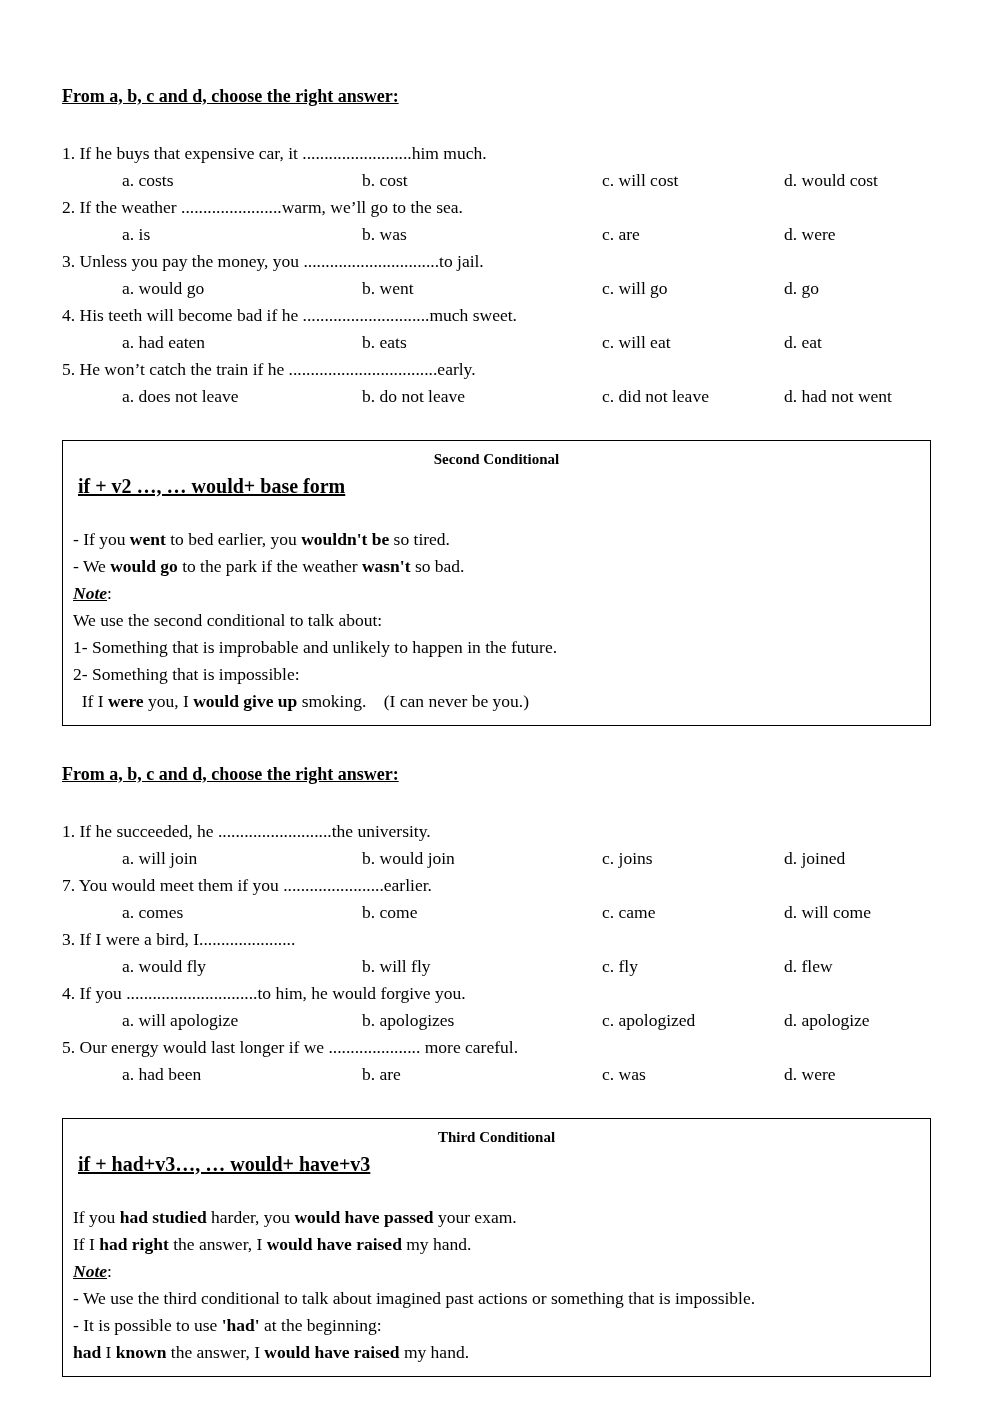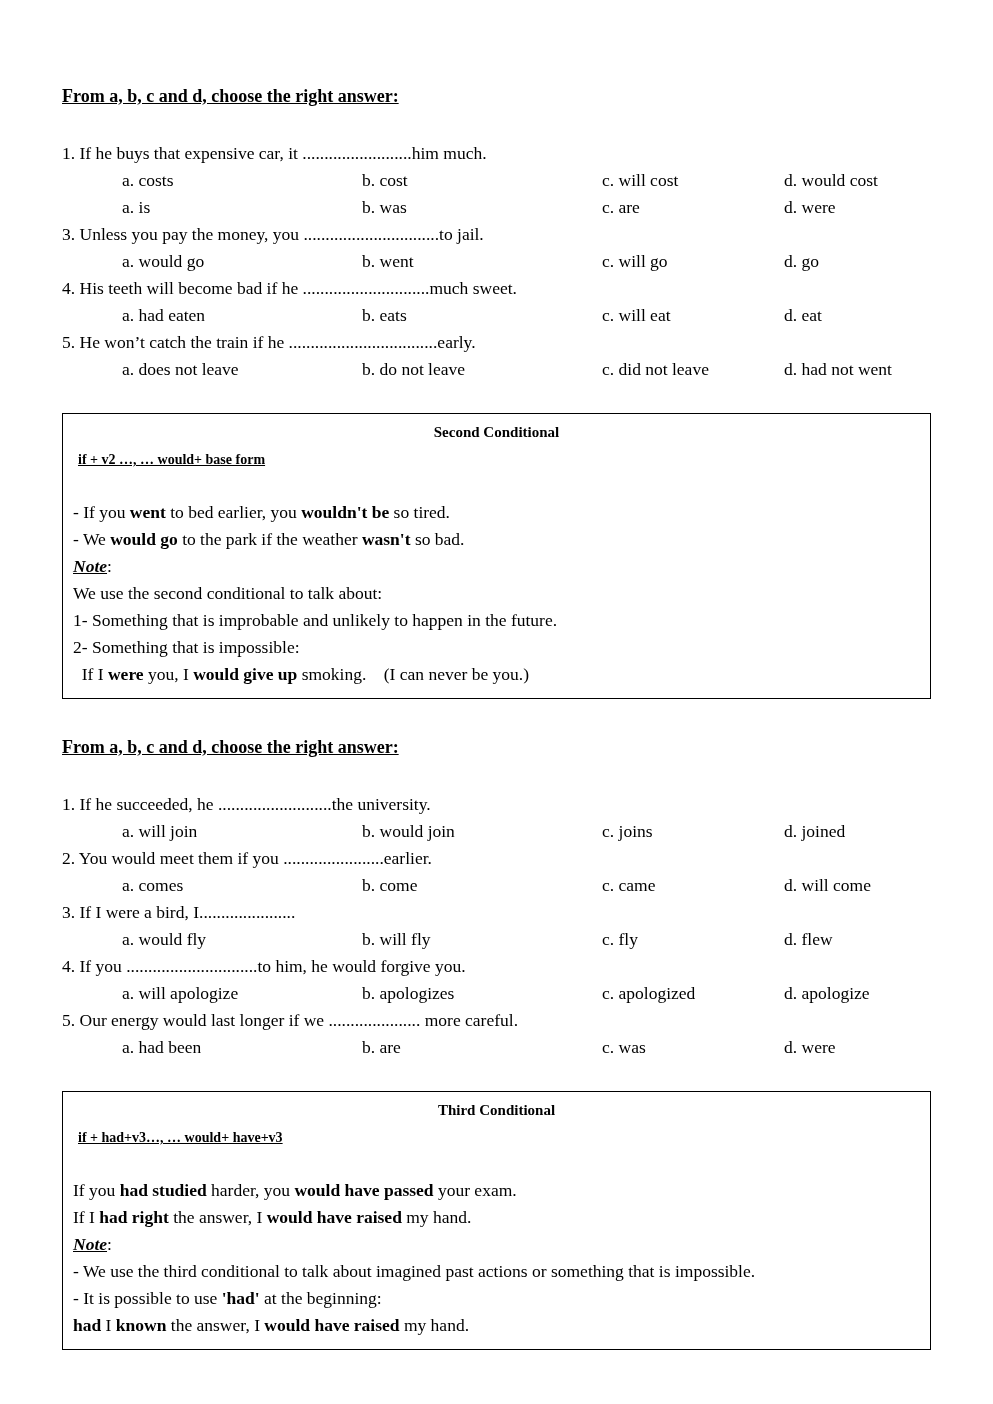--- a/index.html
+++ b/index.html
@@ -40,21 +40,21 @@
   .box-2 { }
   .box-title {
     text-align: center;
     font-weight: bold;
     font-size: 15px;
     line-height: 27px;
   }
   .formula {
     font-weight: bold;
     text-decoration: underline;
-    font-size: 14px;
+    font-size: 20px;
     line-height: 27px;
     padding-left: 5px;
     display: inline-block;
   }
   .box-blank { height: 26px; }
   .box-line {
     font-size: 17.5px;
     line-height: 27px;
     white-space: pre-wrap;
   }
@@ -70,20 +70,21 @@
     <div class="question-block">
       <div class="question-line">1. If he buys that expensive car, it .........................him much.</div>
       <div class="options-row">
         <span class="opt">a. costs</span>
         <span class="opt">b. cost</span>
         <span class="opt">c. will cost</span>
         <span class="opt">d. would cost</span>
       </div>
     </div>
     <div class="question-block">
+      <div class="question-line">2. If the weather .......................warm, we’ll go to the sea.</div>
       <div class="options-row">
         <span class="opt">a. is</span>
         <span class="opt">b. was</span>
         <span class="opt">c. are</span>
         <span class="opt">d. were</span>
       </div>
     </div>
     <div class="question-block">
       <div class="question-line">3. Unless you pay the money, you ...............................to jail.</div>
       <div class="options-row">
@@ -132,21 +133,21 @@
     <div class="question-block">
       <div class="question-line">1. If he succeeded, he ..........................the university.</div>
       <div class="options-row">
         <span class="opt">a. will join</span>
         <span class="opt">b. would join</span>
         <span class="opt">c. joins</span>
         <span class="opt">d. joined</span>
       </div>
     </div>
     <div class="question-block">
-      <div class="question-line">2. You would meet them if you .......................earlier.</div>
+      <div class="question-line">7. You would meet them if you .......................earlier.</div>
       <div class="options-row">
         <span class="opt">a. comes</span>
         <span class="opt">b. come</span>
         <span class="opt">c. came</span>
         <span class="opt">d. will come</span>
       </div>
     </div>
     <div class="question-block">
       <div class="question-line">3. If I were a bird, I......................</div>
       <div class="options-row">

